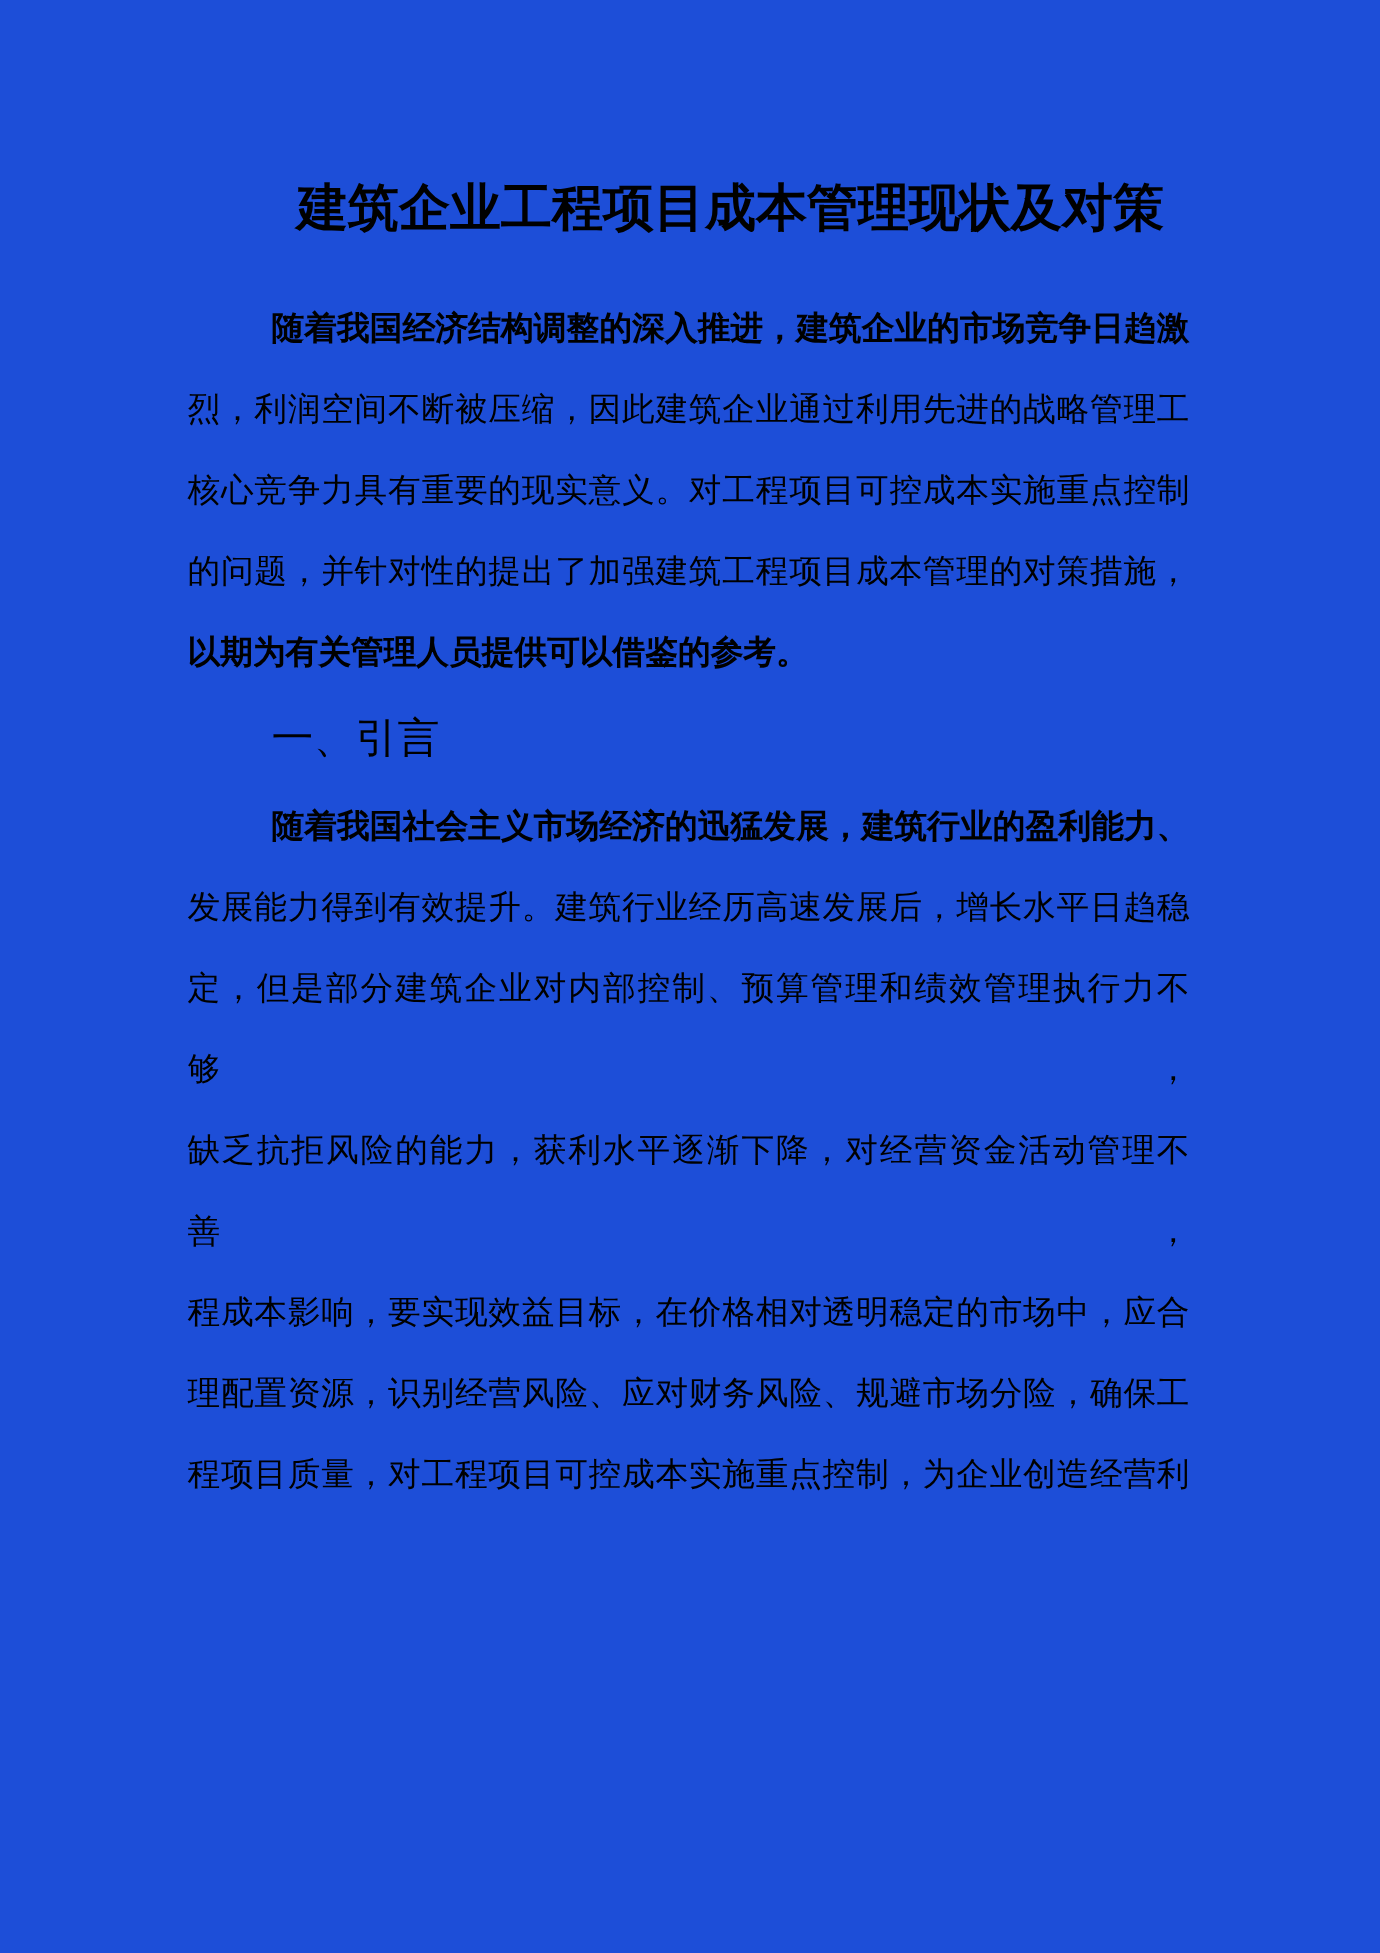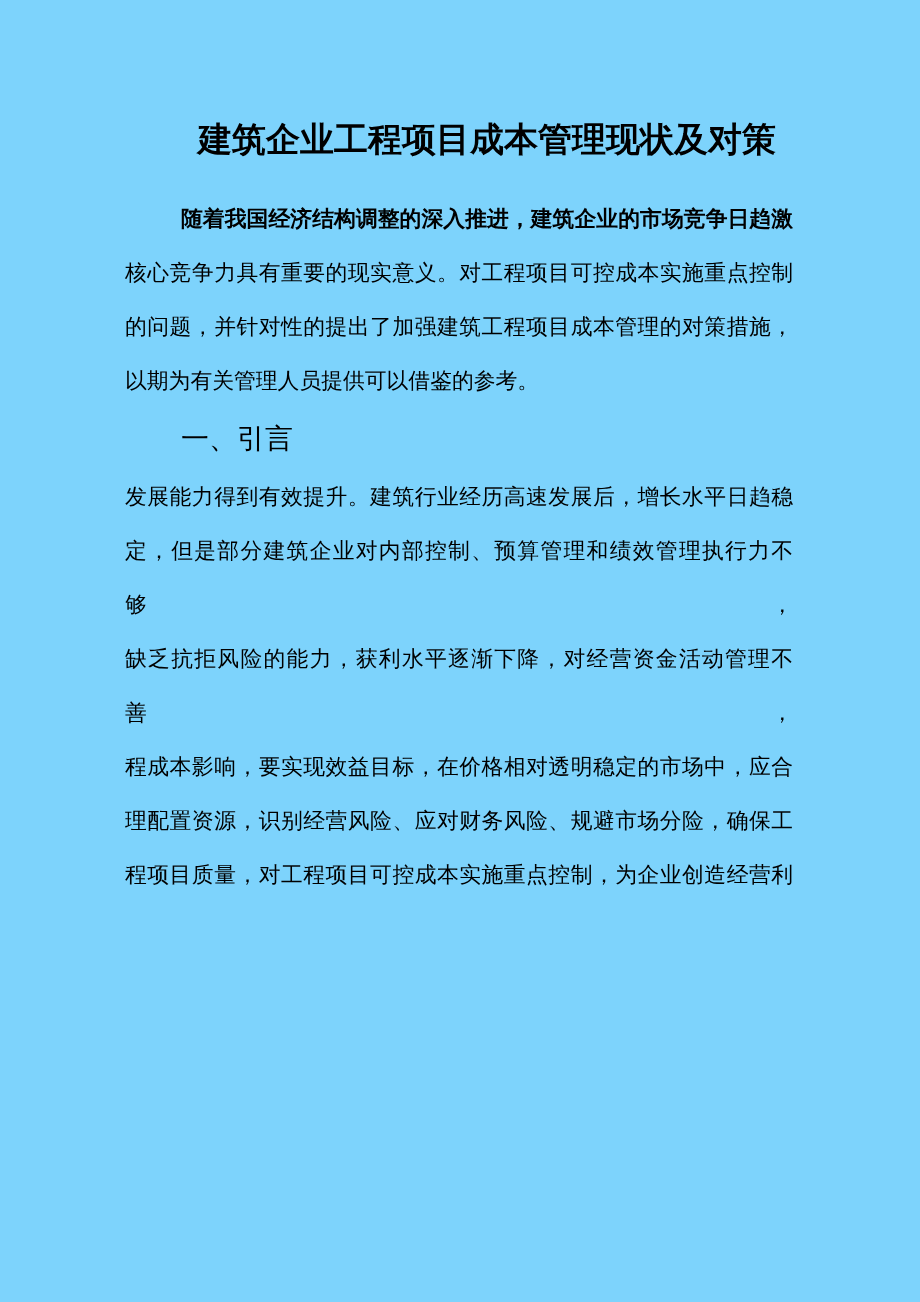--- a/index.html
+++ b/index.html
@@ -5,21 +5,21 @@
   html, body {
     margin: 0;
     padding: 0;
     background: #ffffff;
   }
   .doc-page {
     position: relative;
     width: 920px;
     height: 1302px;
     box-sizing: border-box;
-    background: #7dd3fc;
+    background: #1d4ed8;
     color: #000000;
     padding: 102px 127px 0 125px;
     font-family: "Liberation Serif", "DejaVu Serif", serif;
     overflow: hidden;
   }
   .doc-title {
     margin: 0 0 14px 0;
     padding: 0;
     font-size: 34px;
     font-weight: bold;
@@ -45,20 +45,21 @@
     text-align: justify;
     text-align-last: justify;
     text-justify: inter-ideograph;
   }
   .text-line.first {
     text-indent: 56px;
     font-weight: bold;
   }
   .text-line.para-end {
     text-align-last: left;
+    font-weight: bold;
   }
   .section-heading {
     margin: 4px 0;
     padding: 0;
     font-size: 28px;
     font-weight: 400;
     line-height: 54px;
     text-indent: 56px;
     text-align: left;
   }
@@ -67,28 +68,30 @@
 <body>
 
 <div class="doc-page">
 
   <h1 class="doc-title">
     <span class="title-line indented">建筑企业工程项目成本管理现状及对策</span>
   </h1>
 
   <p class="para">
     <span class="text-line first">随着我国经济结构调整的深入推进，建筑企业的市场竞争日趋激</span>
+    <span class="text-line">烈，利润空间不断被压缩，因此建筑企业通过利用先进的战略管理工</span>
     <span class="text-line">核心竞争力具有重要的现实意义。对工程项目可控成本实施重点控制</span>
     <span class="text-line">的问题，并针对性的提出了加强建筑工程项目成本管理的对策措施，</span>
     <span class="text-line para-end">以期为有关管理人员提供可以借鉴的参考。</span>
   </p>
 
   <h2 class="section-heading">一、引言</h2>
 
   <p class="para">
+    <span class="text-line first">随着我国社会主义市场经济的迅猛发展，建筑行业的盈利能力、</span>
     <span class="text-line">发展能力得到有效提升。建筑行业经历高速发展后，增长水平日趋稳</span>
     <span class="text-line">定，但是部分建筑企业对内部控制、预算管理和绩效管理执行力不够，</span>
     <span class="text-line">缺乏抗拒风险的能力，获利水平逐渐下降，对经营资金活动管理不善，</span>
     <span class="text-line">程成本影响，要实现效益目标，在价格相对透明稳定的市场中，应合</span>
     <span class="text-line">理配置资源，识别经营风险、应对财务风险、规避市场分险，确保工</span>
     <span class="text-line">程项目质量，对工程项目可控成本实施重点控制，为企业创造经营利</span>
   </p>
 
 </div>
 

